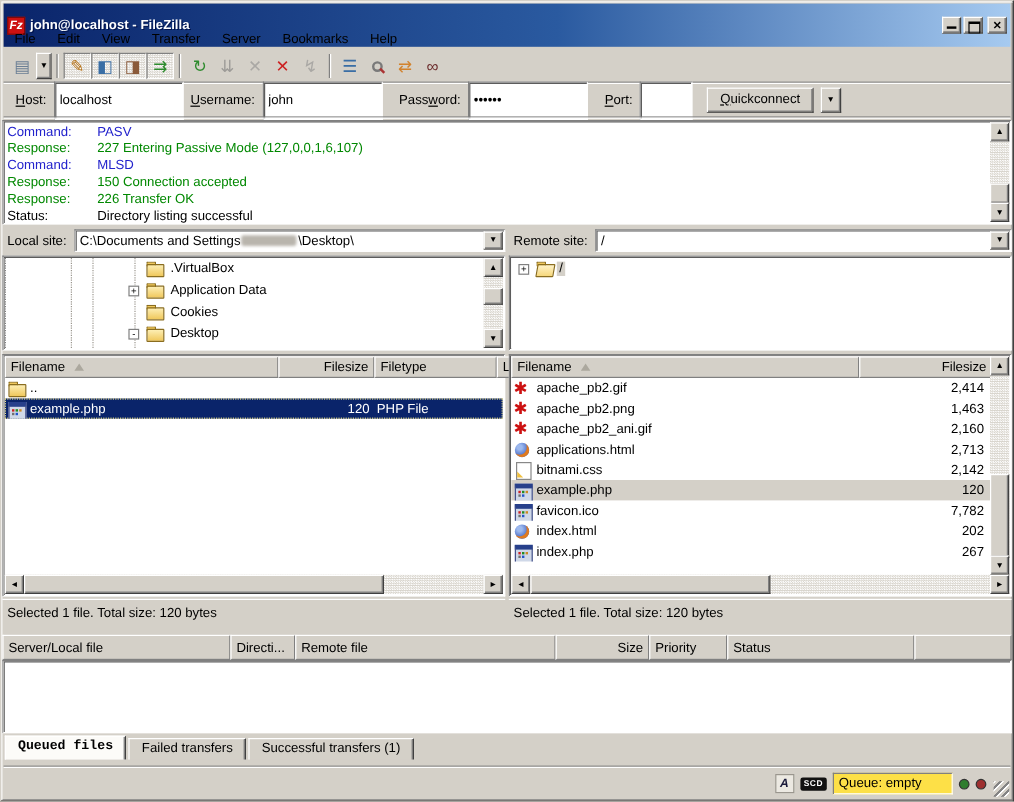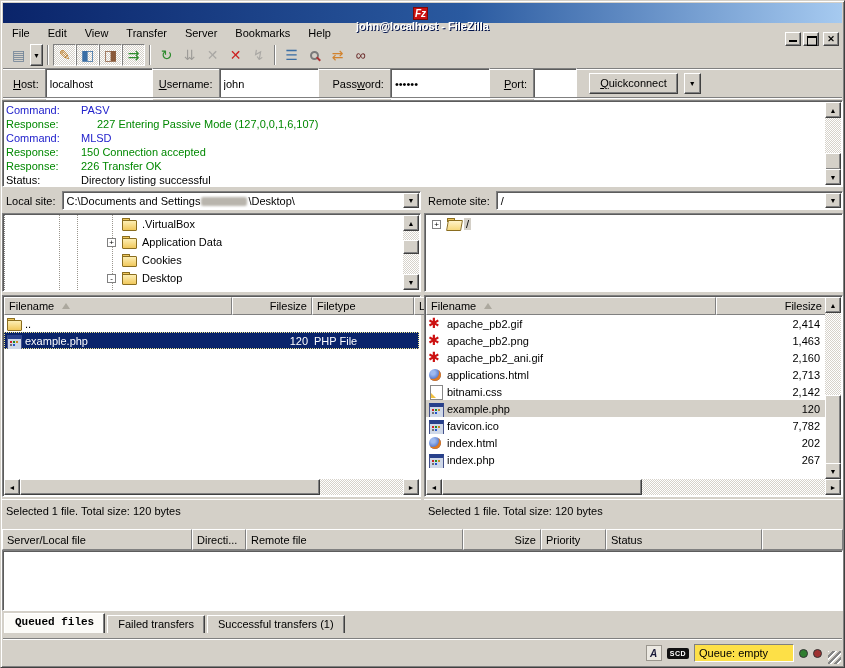--- a/index.html
+++ b/index.html
@@ -20,21 +20,21 @@
     box-shadow: inset 1px 1px 0 #fff, inset -1px -1px 0 #808080;
   }
   .sunken { border:1px solid; border-color:#808080 #fff #fff #808080;
             box-shadow: inset 1px 1px 0 #5c5c5c; background:#fff; }
   .raised { border:1px solid; border-color:#fff #404040 #404040 #fff;
             box-shadow: inset -1px -1px 0 #808080; background:#d4d0c8; }
   .groove { border-top:1px solid #808080; border-bottom:1px solid #fff; height:2px; }
   
   .titlebar { left:3px; top:3px; right:3px; height:20px;
     background: linear-gradient(90deg,#0a246a 0%,#2a5aa0 55%,#a6caf0 100%);
-    display:flex; align-items:center; padding:4px 3px;flex-direction:column; }
+    display:flex; align-items:center; padding:18px 3px; }
   .fz-logo { width:15px;height:15px;background:#cc1111;color:#fff;font-weight:bold;
     font-size:10px; display:flex;align-items:center;justify-content:center;
     border:1px solid #7d0a0a; margin-right:4px; font-style:italic;}
   .title-text { color:#fff; font-weight:bold; font-size:11px; text-shadow:1px 1px 0 #00124a; }
   .win-btns { margin-left:auto; display:flex; gap:2px; }
   .win-btn { width:16px;height:14px; position:relative; cursor:default; }
   .glyph-min::after{content:""; position:absolute; left:3px; bottom:3px; width:8px; height:2px; background:#000;}
   .glyph-max::after{content:""; position:absolute; left:3px; top:3px; width:8px; height:7px; border:1px solid #000; border-top-width:2px;}
   .glyph-close::after{content:"✕"; position:absolute; left:0; right:0; top:0; text-align:center; font-size:9px; font-weight:bold; line-height:13px;}
   
@@ -238,21 +238,21 @@
 <div class="abs groove hline-quick"></div>
 
 <div class="abs logpane sunken">
   <div id="log-lines" style="padding-top:2px">
       <div class="log-line">
         <span class="log-label" style="color: rgb(34, 34, 204);">Command:</span>
         <span style="color: rgb(34, 34, 204);">PASV</span>
       </div>
       <div class="log-line">
         <span class="log-label" style="color: rgb(0, 136, 0);">Response:</span>
-        <span style="color: rgb(0, 136, 0); margin-left: 16px;">227 Entering Passive Mode (127,0,0,1,6,107)</span>
+        <span style="color: rgb(0, 136, 0);">227 Entering Passive Mode (127,0,0,1,6,107)</span>
       </div>
       <div class="log-line">
         <span class="log-label" style="color: rgb(34, 34, 204);">Command:</span>
         <span style="color: rgb(34, 34, 204);">MLSD</span>
       </div>
       <div class="log-line">
         <span class="log-label" style="color: rgb(0, 136, 0);">Response:</span>
         <span style="color: rgb(0, 136, 0);">150 Connection accepted</span>
       </div>
       <div class="log-line">

